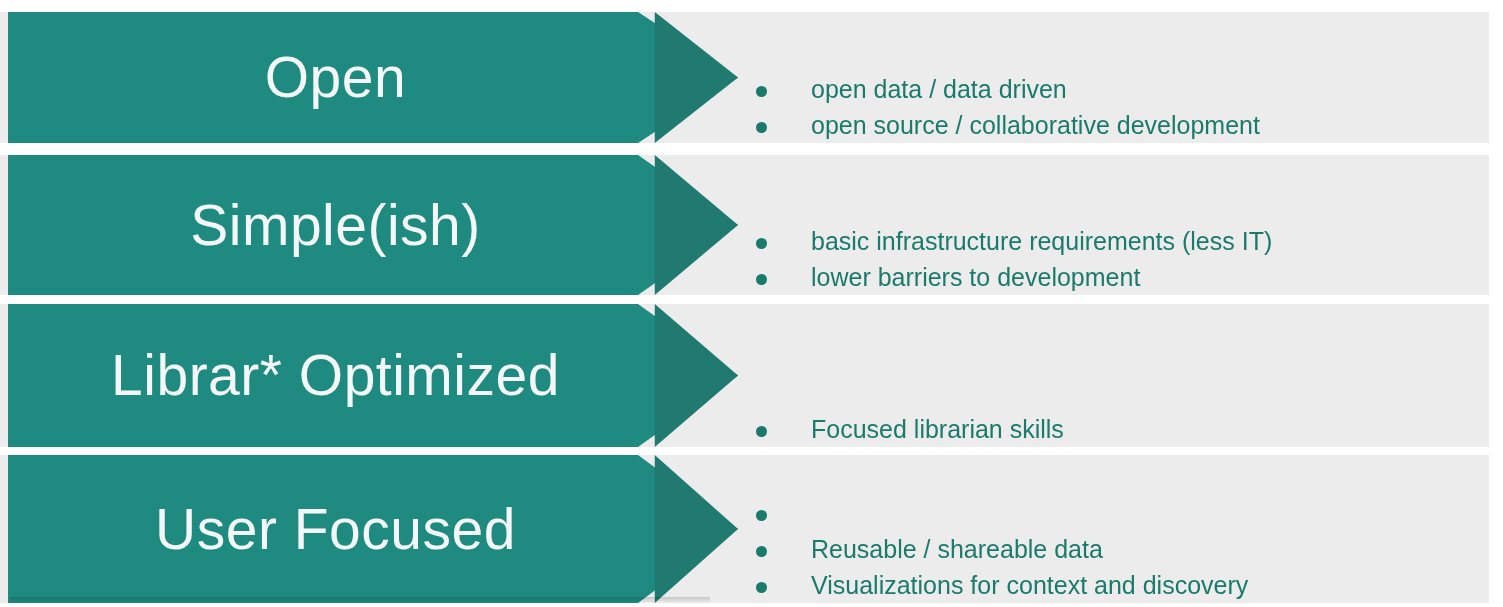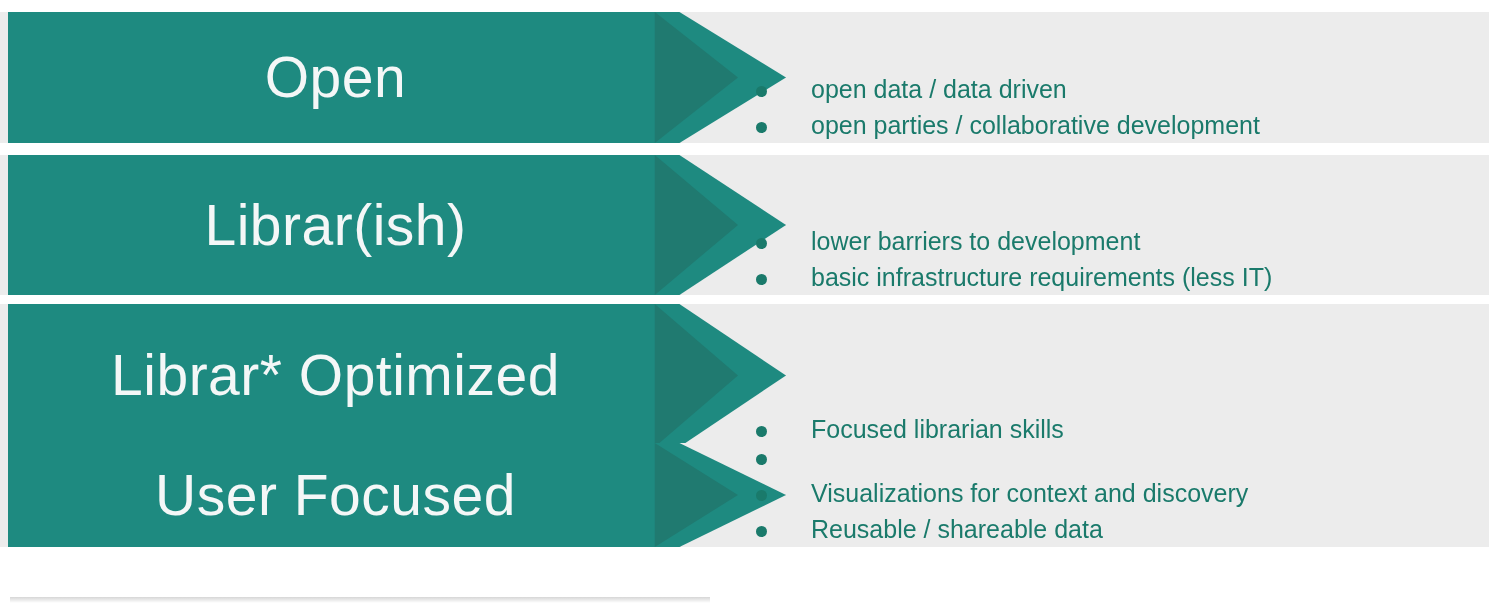--- a/index.html
+++ b/index.html
@@ -46,21 +46,20 @@
     top: 0;
     width: 730px;
     height: 100%;
     background: #1e8a80;
     -webkit-clip-path: polygon(0 0, 86.3% 0, 100% 50%, 86.3% 100%, 0 100%);
     clip-path: polygon(0 0, 86.3% 0, 100% 50%, 86.3% 100%, 0 100%);
     display: flex;
     align-items: center;
     justify-content: flex-start;
     box-shadow: 0 2px 3px rgba(0,0,0,0.22);
-    padding-left: 48px;
   }
   
   .chevron-head {
     position: absolute;
     left: 8px;
     top: 0;
     width: 730px;
     height: 100%;
     background: #207a70;
     -webkit-clip-path: polygon(88.6% 0, 100% 50%, 88.6% 100%);
@@ -145,68 +144,68 @@
         <div class="chevron-label">Open</div>
       </div>
       <div class="chevron-head"></div>
       <div class="bullets">
         <div class="bullet-row">
           <div class="bullet-dot"><span></span></div>
           <div class="bullet-text">open data / data driven</div>
         </div>
         <div class="bullet-row">
           <div class="bullet-dot"><span></span></div>
-          <div class="bullet-text">open parties / collaborative development</div>
+          <div class="bullet-text">open source / collaborative development</div>
         </div>
       </div>
     </div>
     <div class="band" style="top: 155px; height: 140px;">
       <div class="panel"></div>
       <div class="chevron">
-        <div class="chevron-label">Librar(ish)</div>
-      </div>
-      <div class="chevron-head"></div>
-      <div class="bullets">
+        <div class="chevron-label">Simple(ish)</div>
+      </div>
+      <div class="chevron-head"></div>
+      <div class="bullets">
+        <div class="bullet-row">
+          <div class="bullet-dot"><span></span></div>
+          <div class="bullet-text">basic infrastructure requirements (less IT)</div>
+        </div>
         <div class="bullet-row">
           <div class="bullet-dot"><span></span></div>
           <div class="bullet-text">lower barriers to development</div>
         </div>
-        <div class="bullet-row">
-          <div class="bullet-dot"><span></span></div>
-          <div class="bullet-text">basic infrastructure requirements (less IT)</div>
-        </div>
       </div>
     </div>
     <div class="band" style="top: 304px; height: 143px;">
       <div class="panel"></div>
       <div class="chevron">
         <div class="chevron-label">Librar* Optimized</div>
       </div>
       <div class="chevron-head"></div>
       <div class="bullets">
         <div class="bullet-row">
           <div class="bullet-dot"><span></span></div>
           <div class="bullet-text">Focused librarian skills</div>
         </div>
       </div>
     </div>
-    <div class="band" style="top: 443px; height: 104px;">
+    <div class="band" style="top: 455px; height: 148px;">
       <div class="panel"></div>
       <div class="chevron">
         <div class="chevron-label">User Focused</div>
       </div>
       <div class="chevron-head"></div>
       <div class="bullets">
         <div class="bullet-row">
           <div class="bullet-dot"><span></span></div>
         </div>
         <div class="bullet-row">
           <div class="bullet-dot"><span></span></div>
+          <div class="bullet-text">Reusable / shareable data</div>
+        </div>
+        <div class="bullet-row">
+          <div class="bullet-dot"><span></span></div>
           <div class="bullet-text">Visualizations for context and discovery</div>
-        </div>
-        <div class="bullet-row">
-          <div class="bullet-dot"><span></span></div>
-          <div class="bullet-text">Reusable / shareable data</div>
         </div>
       </div>
     </div>
     <div class="stack-shadow" style="top: 597px;"></div>
   </div>
 
 </body></html>

